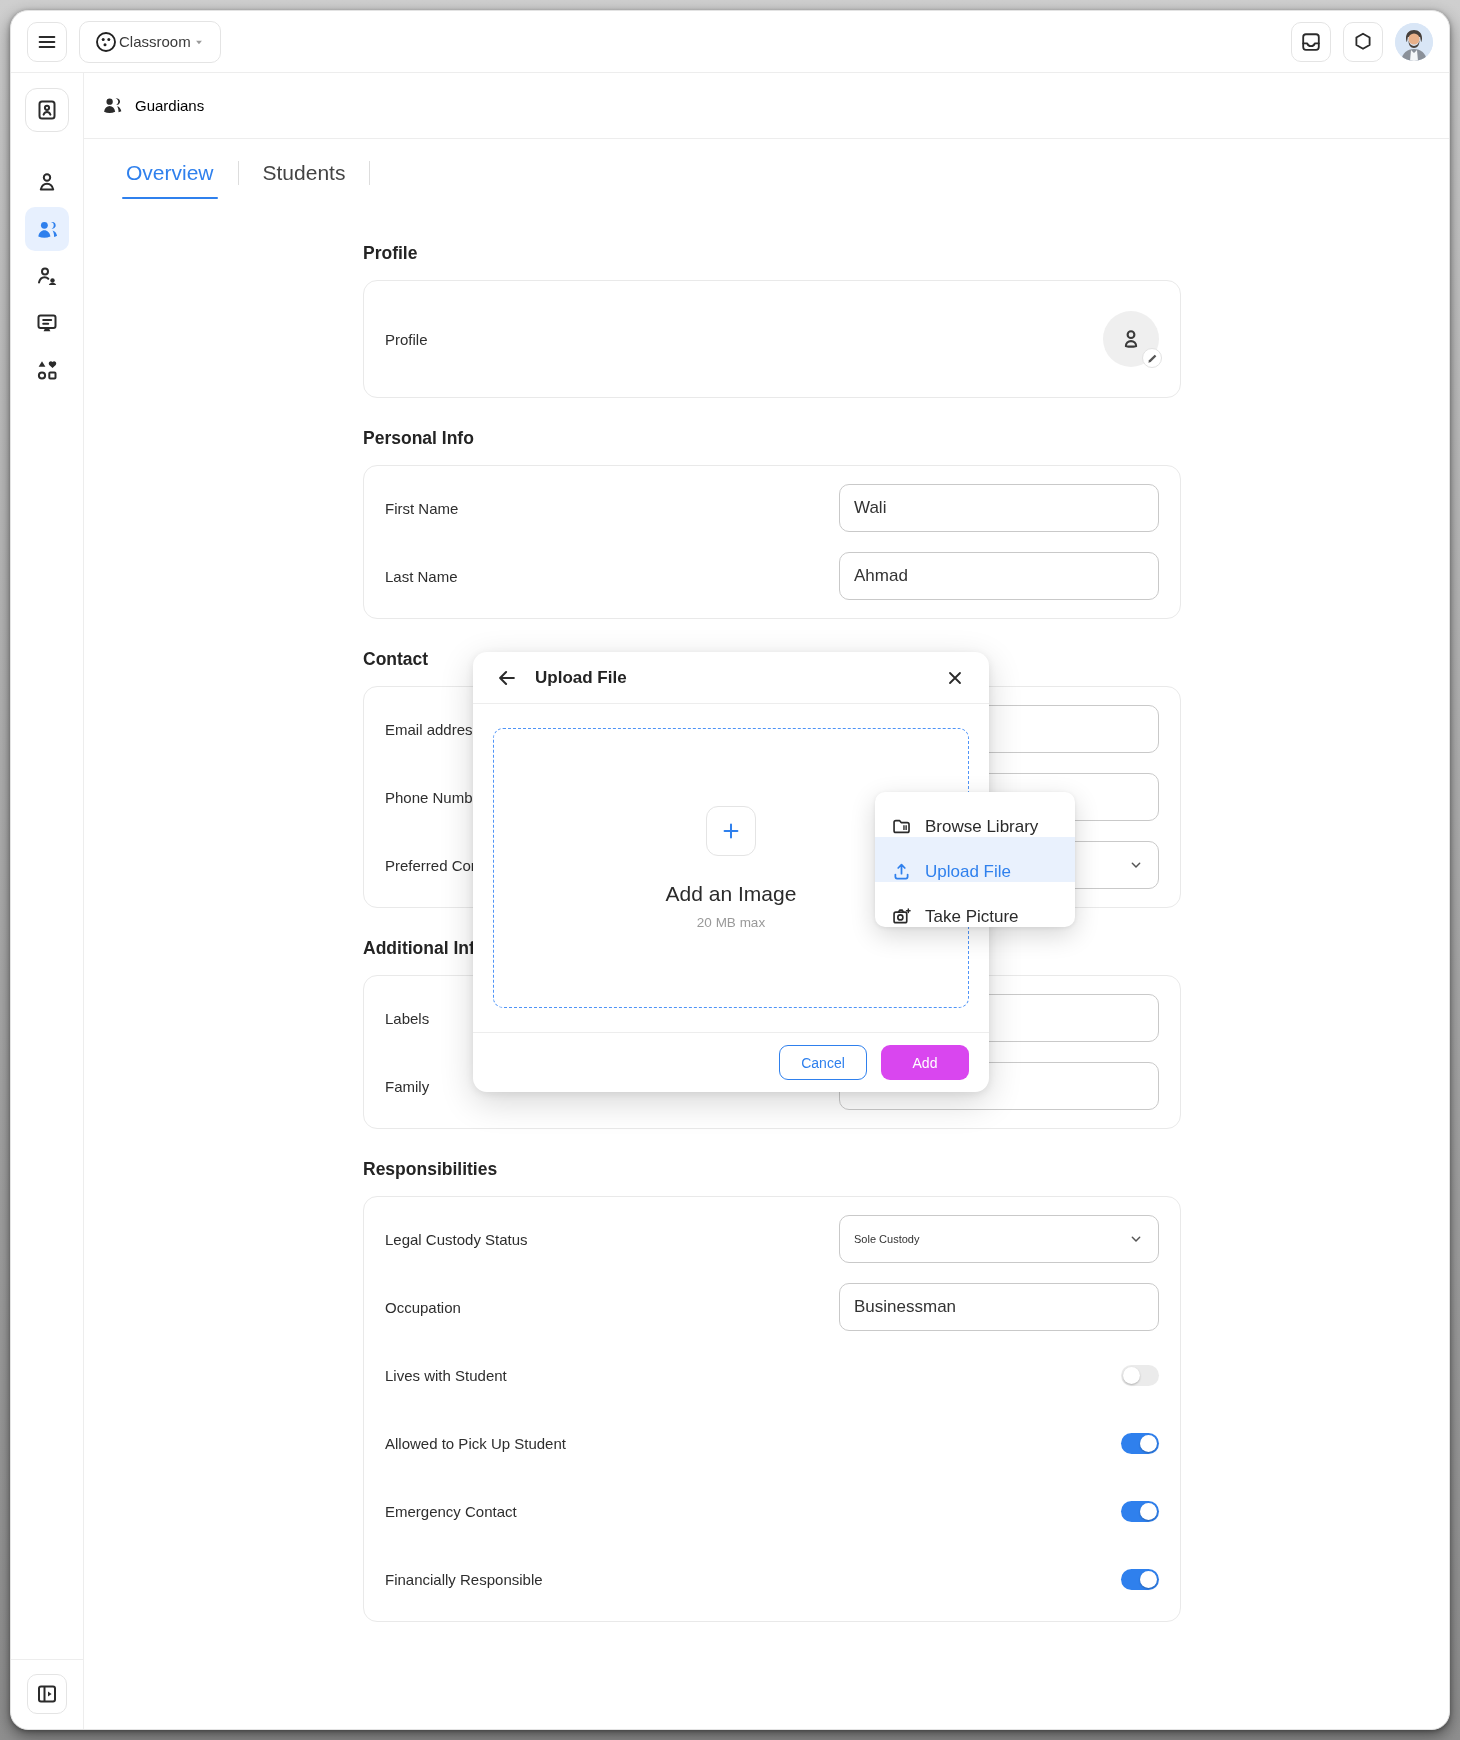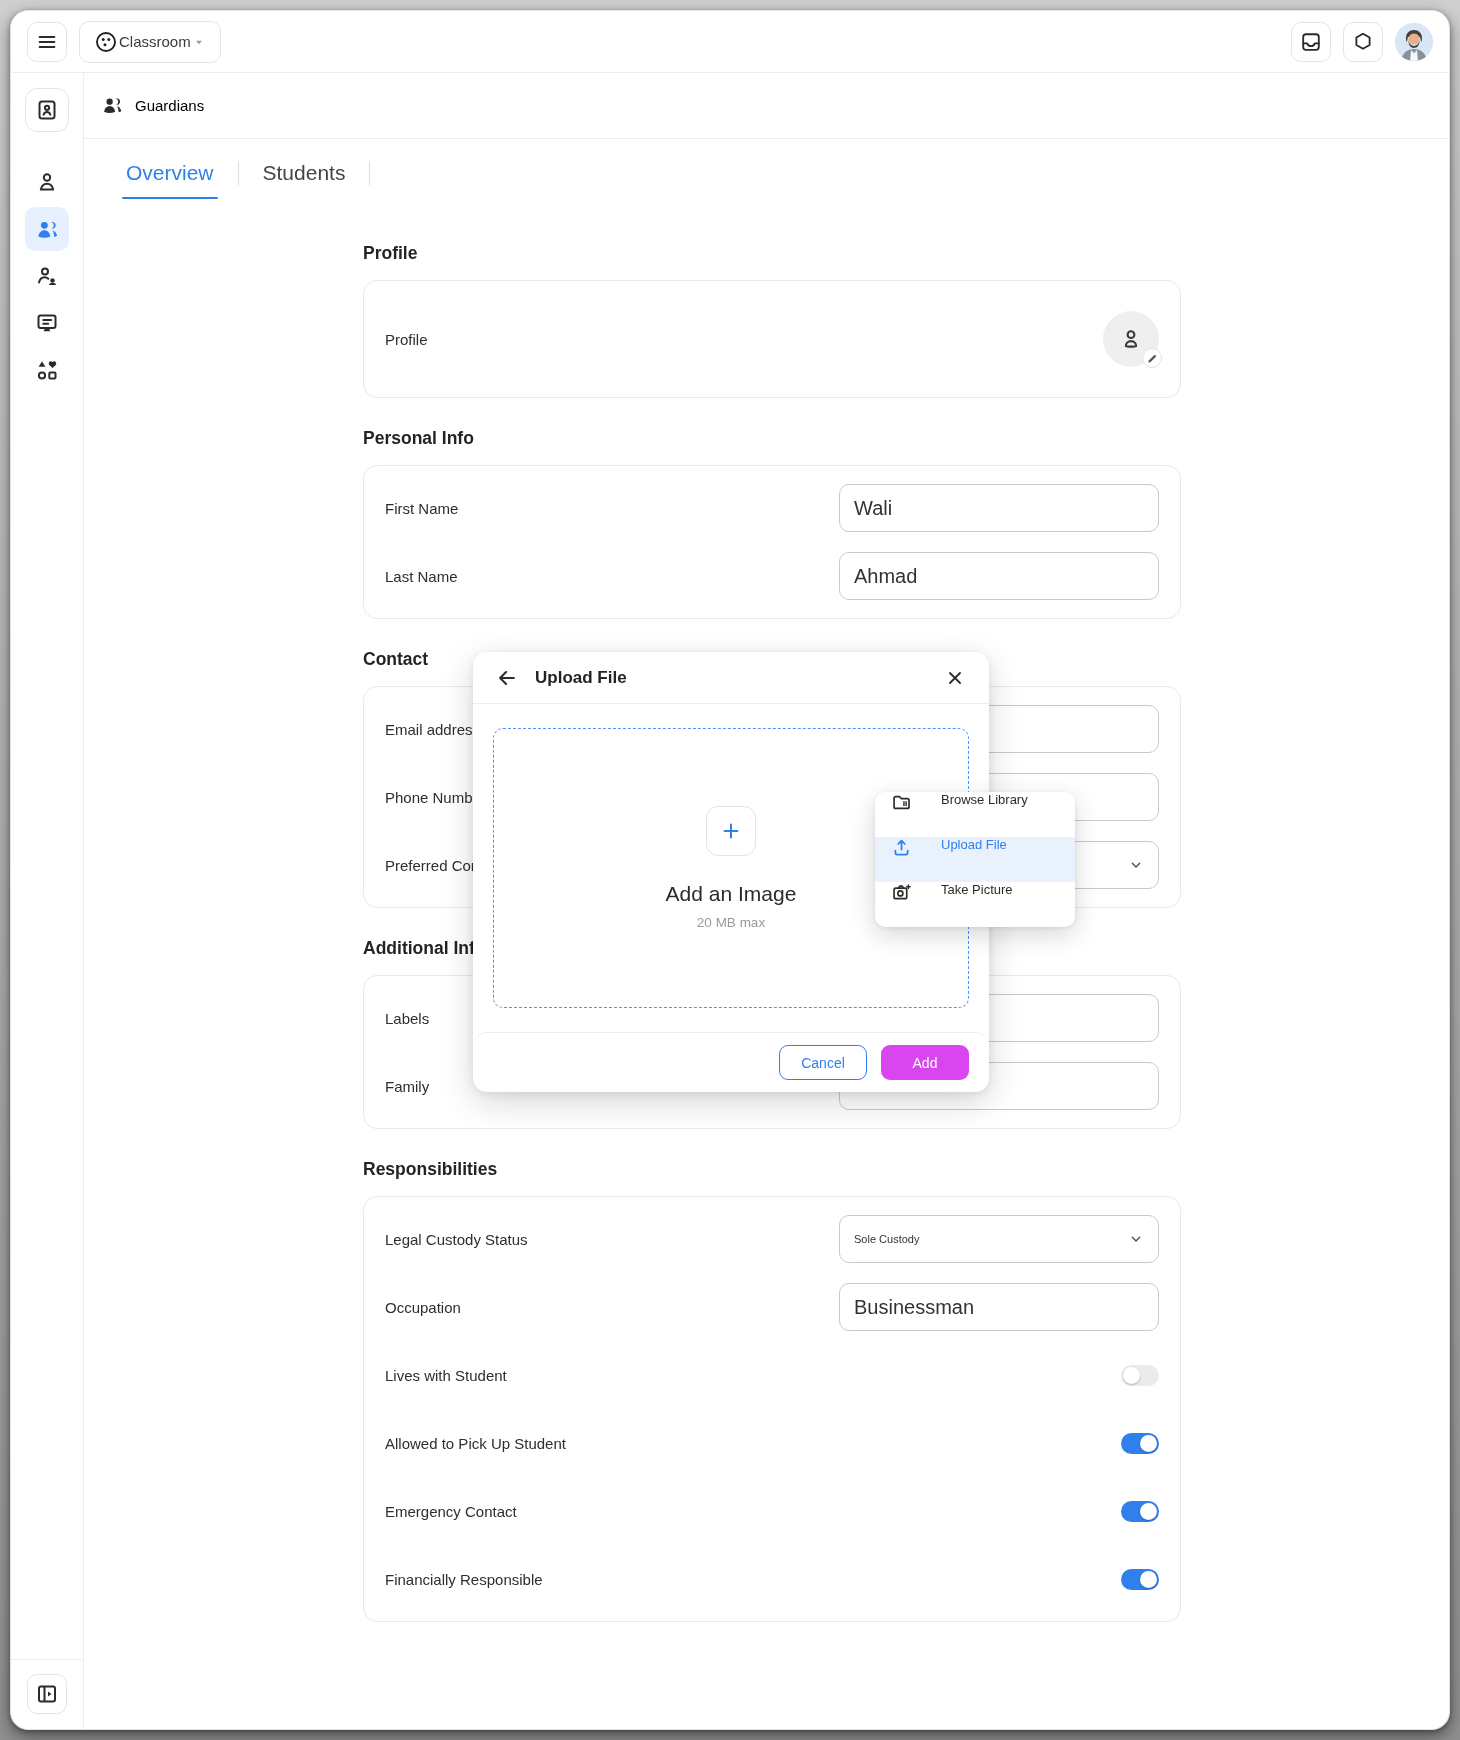--- a/index.html
+++ b/index.html
@@ -86,21 +86,21 @@
   .card {
     border:1px solid #e9e9e9; border-radius:14px; padding:8px 21px; background:#fff;
   }
   .row {
     min-height:68px; display:flex; align-items:center; justify-content:space-between;
   }
   .row .lbl { font-size:15px; color:#2e2e2e; }
   .ctl { width:320px; position:relative; }
   .text-input {
     width:320px; height:48px; border:1.3px solid #c9c9c9; border-radius:10px;
-    padding:0 14px; font-size:20px; color:#333; background:#fff; outline:none;
+    padding:0 14px; font-size:17px; color:#333; background:#fff; outline:none;
     font-family:"Liberation Sans", sans-serif;
   }
   .select {
     width:320px; height:48px; border:1.3px solid #c9c9c9; border-radius:10px;
     display:flex; align-items:center; justify-content:space-between;
     padding:0 14px; font-size:11px; color:#333; cursor:pointer; background:#fff;
   }
   .select .chev { color:#555; }
 
   
@@ -148,37 +148,37 @@
   }
   .plus-btn {
     width:50px; height:50px; border:1px solid #e4e4e4; border-radius:12px;
     background:#fff; display:flex; align-items:center; justify-content:center;
     color:#2F80ED; cursor:pointer;
   }
   .dz-title { margin-top:26px; font-size:21px; color:#2b2b2b; }
   .dz-hint { margin-top:9px; font-size:13.5px; color:#9a9a9a; }
   .modal-footer {
     height:60px; border-top:1px solid #ededed; display:flex; align-items:center;
-    justify-content:flex-end; gap:14px; padding:0 20px;border-radius:14px;
+    justify-content:flex-end; gap:14px; padding:0 20px;
   }
   .btn { height:35px; min-width:88px; border-radius:9px; font-size:14px;
     display:flex; align-items:center; justify-content:center; cursor:pointer;
     font-family:"Liberation Sans", sans-serif; }
   .btn-outline { border:1px solid #2F80ED; color:#2F80ED; background:#fff; }
   .btn-primary { border:none; color:#fff; background:#d946ef; }
 
   
   .ctx-menu {
     position:absolute; left:864px; top:781px; width:200px; z-index:30;
     background:#fff; border-radius:10px; overflow:hidden;
     box-shadow:0 8px 26px rgba(0,0,0,.16), 0 1px 4px rgba(0,0,0,.08);
   }
   .ctx-item {
-    height:45px; display:flex; align-items:flex-start; gap:29px; padding:0 16px;
-    font-size:13px; color:#2b2b2b; cursor:pointer;
+    height:45px; display:flex; align-items:flex-end; gap:13px; padding:0 16px;
+    font-size:17px; color:#2b2b2b; cursor:pointer;
   }
   .ctx-item.active { background:#e9f1fd; color:#2F80ED; }
 </style>
 </head>
 <body>
 
 <div class="window">
 
   <div class="topbar">
     <div class="topbar-left">

